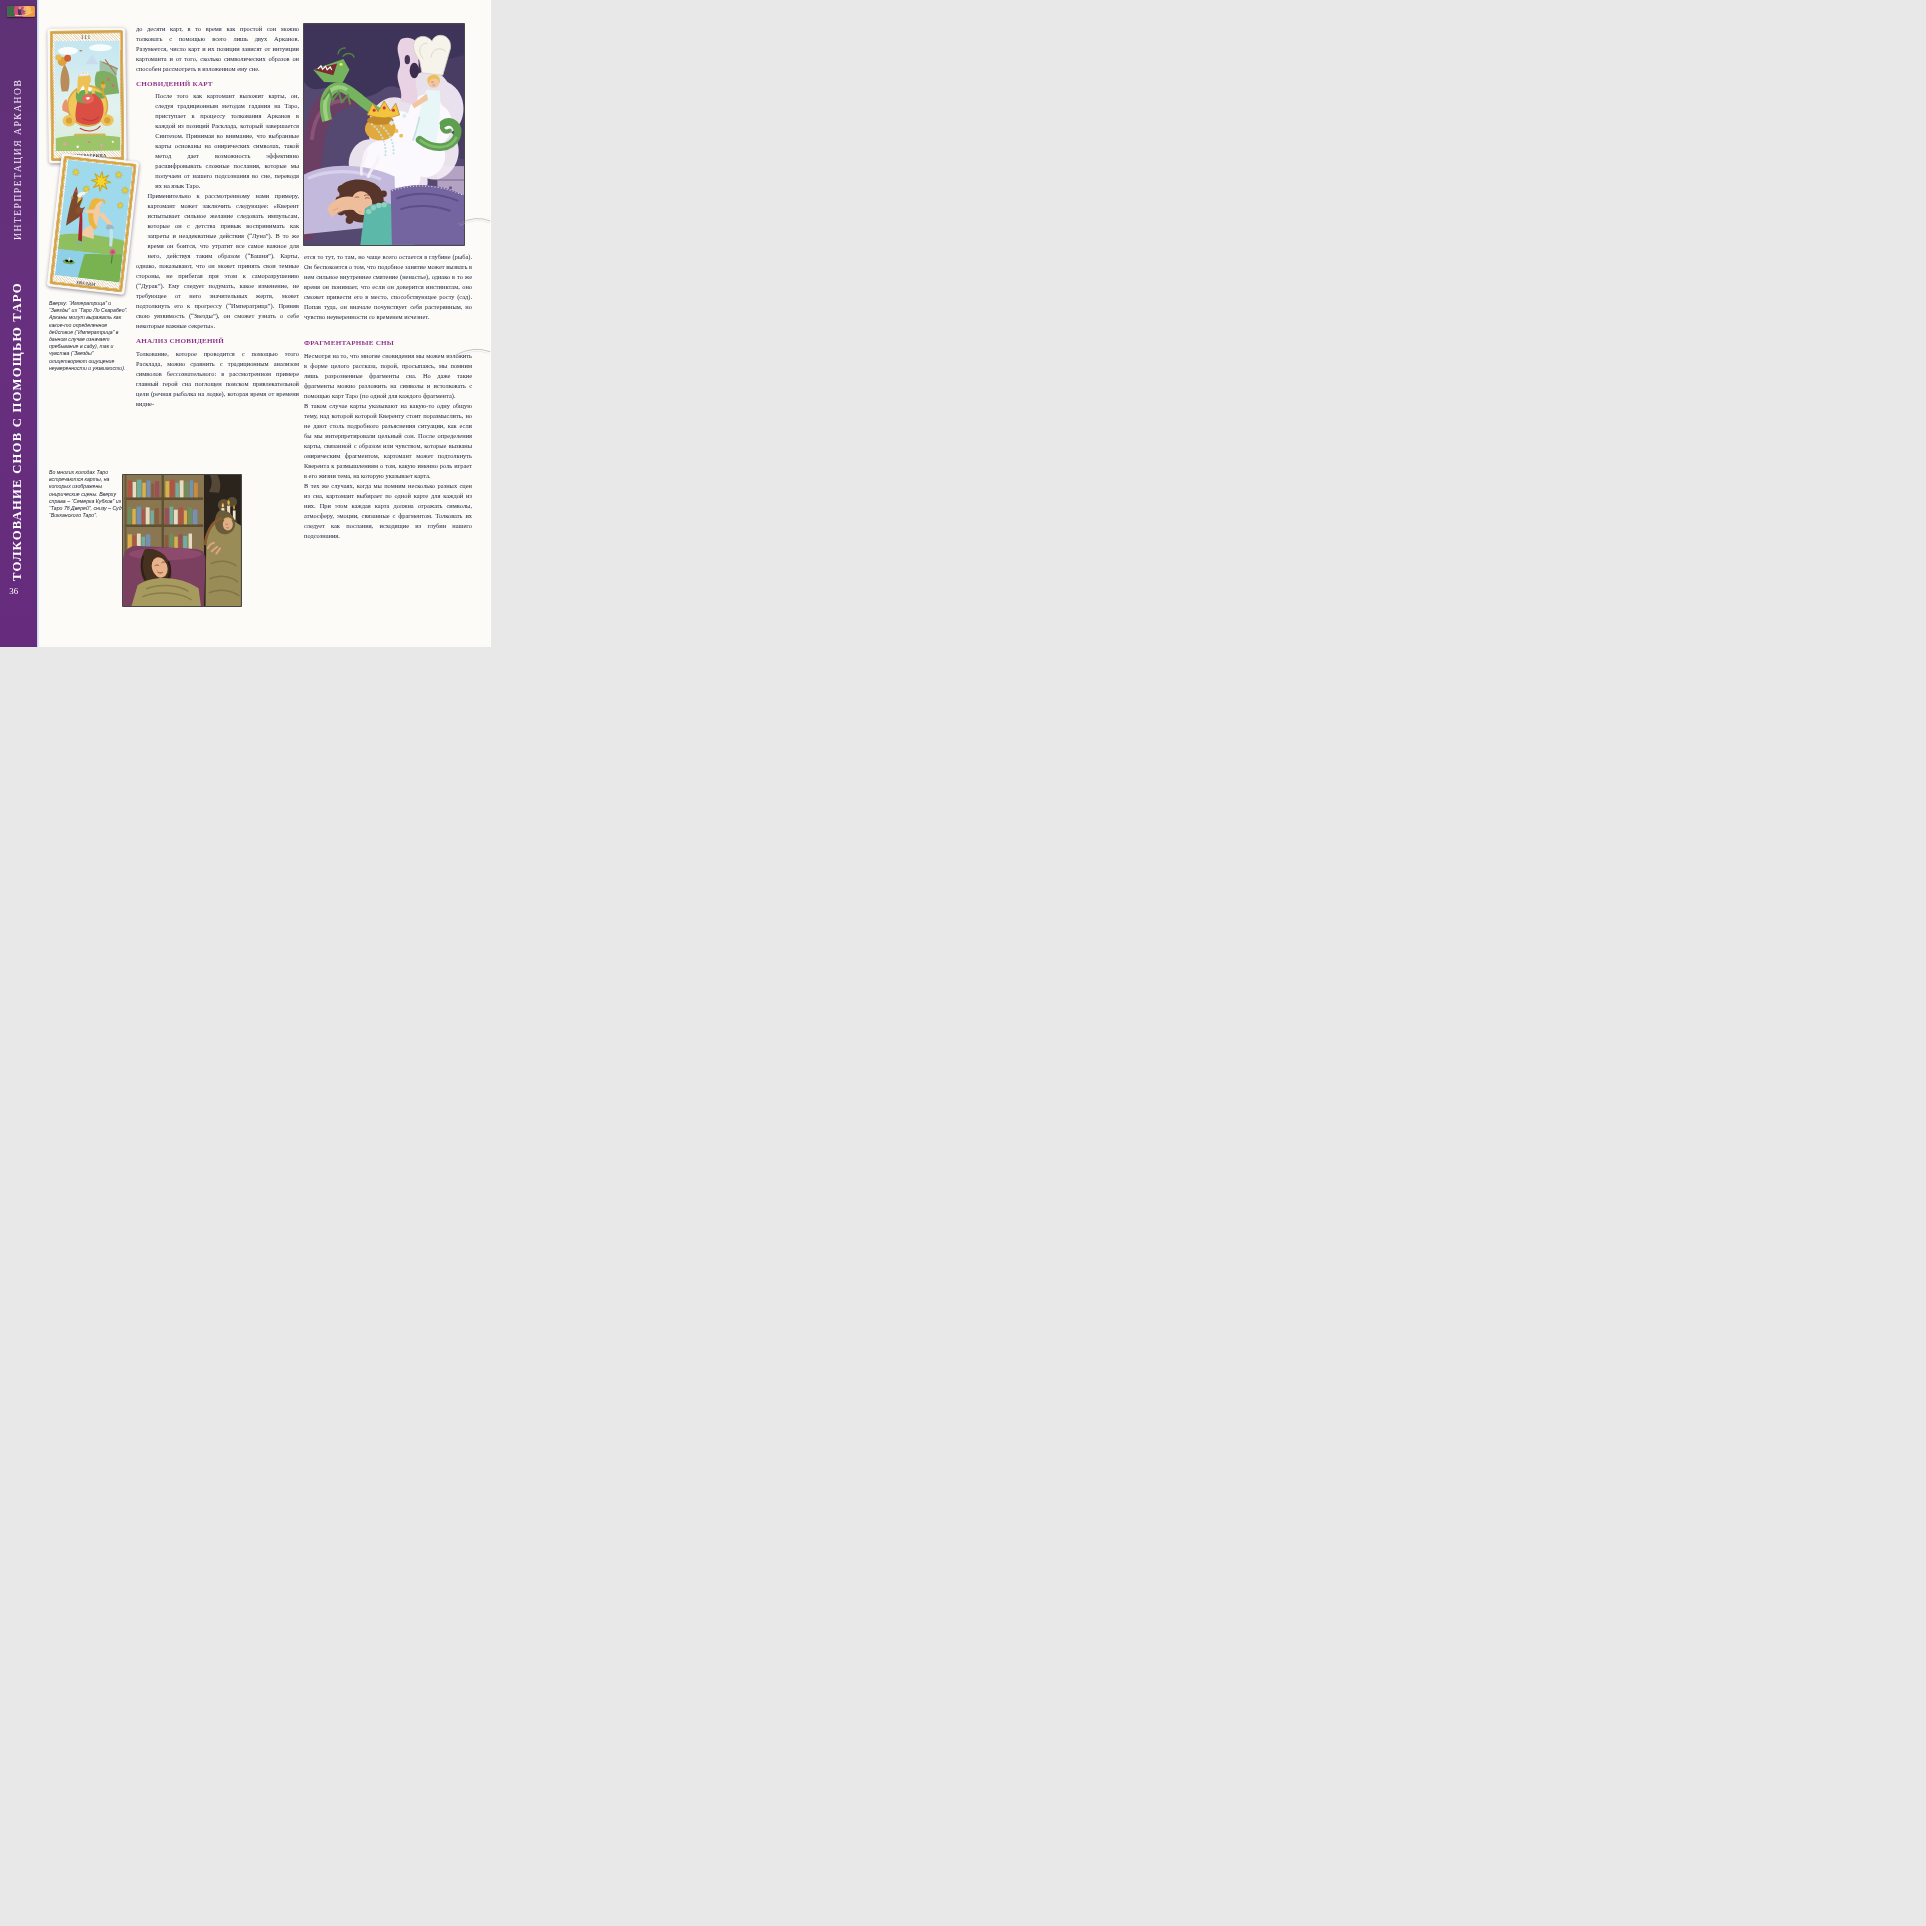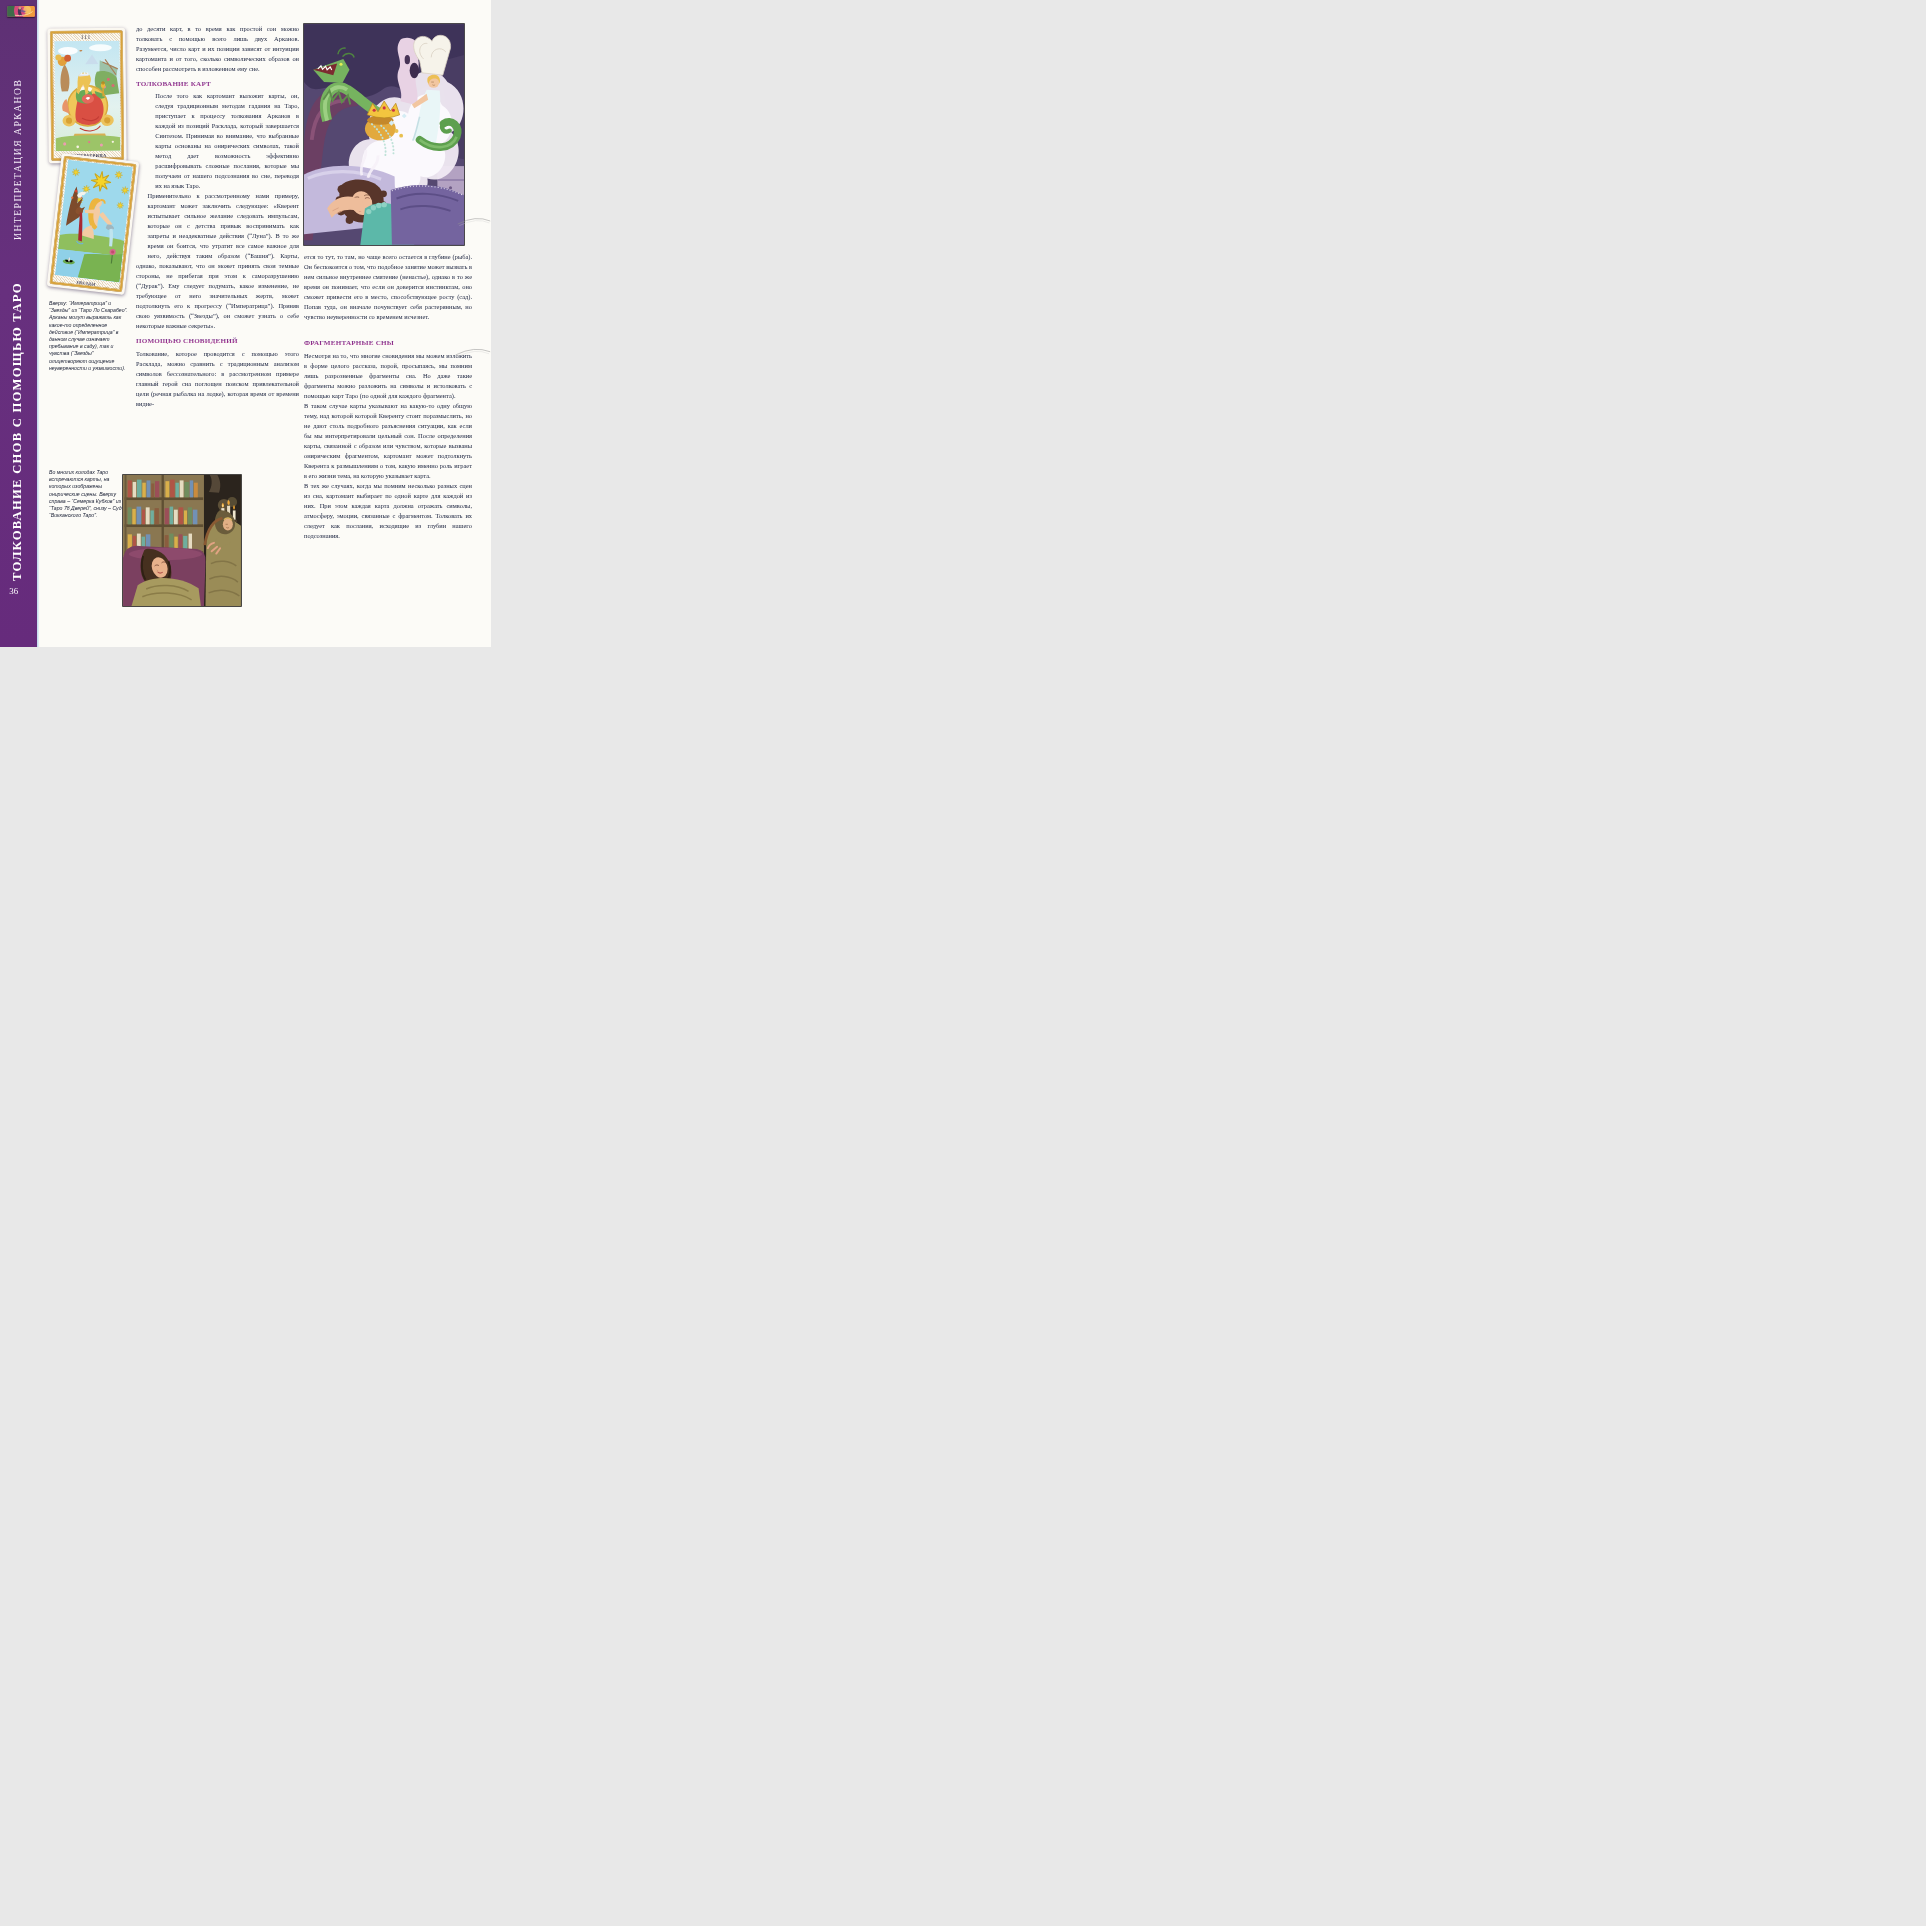--- a/index.html
+++ b/index.html
@@ -190,24 +190,24 @@
       </svg>
     </div>
     <div class="cap">ЗВЕЗДЫ</div>
   </div>
 
   <div class="abs caption cap1">Вверху: “Императрица” и “Звезды” из “Таро Ло Скарабео”. Арканы могут выражать как какое-то определенное действие (“Императрица” в данном случае означает пребывание в саду), так и чувства (“Звезды” олицетворяют ощущение неуверенности и уязвимости).</div>
   <div class="abs caption cap2">Во многих колодах Таро встречаются карты, на которых изображены онирические сцены. Вверху справа – “Семерка Кубков” из “Таро 78 Дверей”, снизу – Суд из “Викканского Таро”.</div>
 
   <div class="abs col colmid">
     <p>до десяти карт,  в то время как простой сон можно толковать с помощью всего лишь двух Арканов. Разумеется, число карт и их позиции зависят от интуиции картоманта и от того, сколько символических образов он способен рассмотреть в изложенном ему сне.</p>
-    <h2 class="head">ТОЛКОВАНИЕ КАРТ</h2>
+    <h2 class="head">СНОВИДЕНИЙ КАРТ</h2>
     <p><span class="cutA"></span><span>После того как картомант выложит карты, он, следуя традиционным методам гадания на Таро, приступает к процессу толкования Арканов в каждой из позиций Расклада, который завершается  Синтезом. Принимая во внимание, что выбранные карты основаны на онирических символах, такой метод дает возможность эффективно расшифровывать сложные послания, которые мы получаем от нашего подсознания во сне, переводя их на язык Таро.</span></p>
     <p><span class="cutB"></span><span>Применительно к рассмотренному нами примеру, картомант может заключить следующее: «Кверент испытывает сильное желание следовать импульсам, которые он с детства привык воспринимать как запреты и неадекватные действия (“Луна”). В то же время он боится, что утратит все самое важное для него, действуя таким образом (“Башня”). Карты, однако, показывают, что он может принять свои темные стороны, не прибегая при этом к саморазрушению (“Дурак”). Ему следует подумать, какое изменение, не требующее от него значительных жертв, может подтолкнуть его к прогрессу (“Императрица”). Приняв свою уязвимость (“Звезды”), он сможет узнать о себе некоторые важные секреты».</span></p>
-    <h2 class="head">ПОМОЩЬЮ СНОВИДЕНИЙ</h2>
+    <h2 class="head">АНАЛИЗ СНОВИДЕНИЙ</h2>
     <p class="cont">Толкование, которое проводится с помощью этого Расклада, можно сравнить с традиционным анализом символов бессознательного: в рассмотренном примере главный герой сна поглощен поиском привлекательной цели (речная рыбалка на лодке), которая время от времени видне-</p>
   </div>
 
   <div class="abs col colright">
     <p>ется то тут, то там, но чаще всего остается в глубине (рыба). Он беспокоится о том, что подобное занятие может вызвать в нем сильное внутреннее смятение (ненастье), однако в то же время он понимает, что  если он доверится инстинктам, оно сможет привести его в место, способствующее росту (сад). Попав туда, он вначале почувствует себя растерянным, но чувство неуверенности со временем исчезнет.</p>
     <h2 class="head gap">ФРАГМЕНТАРНЫЕ СНЫ</h2>
     <p>Несмотря на то, что многие сновидения мы можем изложить в форме целого рассказа, порой, просыпаясь, мы помним лишь разрозненные фрагменты сна. Но даже такие фрагменты можно разложить на символы и истолковать с помощью карт Таро (по одной для каждого фрагмента).</p>
     <p>В таком случае карты указывают на какую-то одну общую тему, над которой которой Кверенту стоит поразмыслить, но не дают столь подробного разъяснения ситуации, как если бы мы интерпретировали цельный сон. После определения карты, связанной с образом или чувством, которые вызваны онирическим фрагментом, картомант может подтолкнуть Кверента к размышлениям о том, какую именно роль играет в его жизни тема, на которую указывает карта.</p>
     <p>В тех же случаях, когда мы помним несколько разных сцен из сна, картомант выбирает по одной карте для каждой из них. При этом каждая карта должна отражать символы, атмосферу, эмоции, связанные с фрагментом. Толковать их следует как послания, исходящие из глубин нашего подсознания.</p>
   </div>

